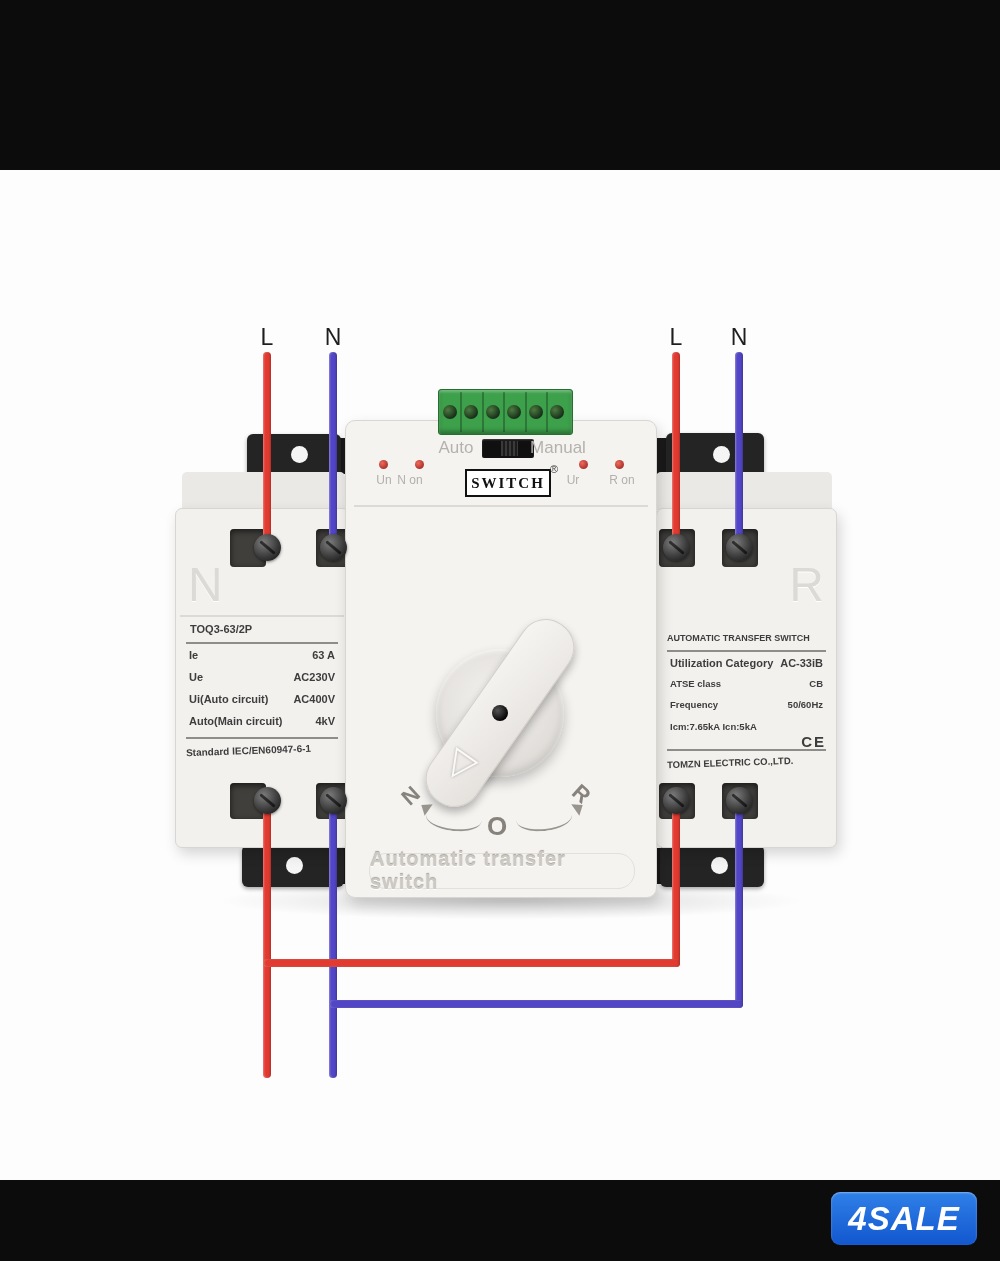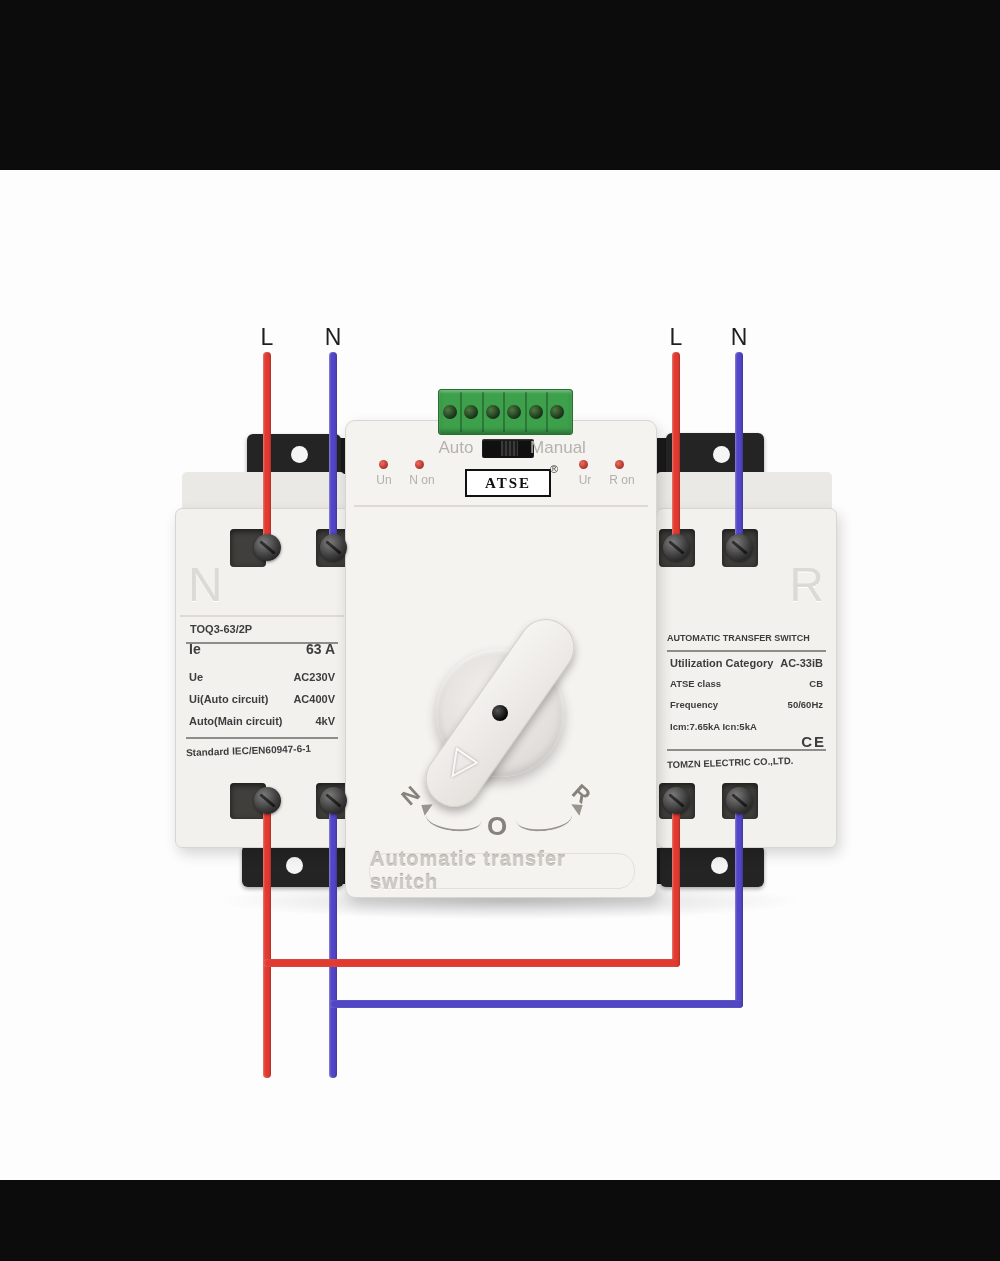--- a/index.html
+++ b/index.html
@@ -101,21 +101,21 @@
 
   <div class="module" style="left:175px;top:508px;width:172px;height:338px">
     <div class="recess" style="left:54px;top:20px;width:36px;height:38px"></div>
     <div class="recess" style="left:140px;top:20px;width:36px;height:38px"></div>
     <div class="recess" style="left:54px;top:274px;width:36px;height:36px"></div>
     <div class="recess" style="left:140px;top:274px;width:36px;height:36px"></div>
     <div class="big-letter" style="left:12px;top:48px">N</div>
     <div class="groove" style="top:106px"></div>
     <div class="mod-text" style="left:14px;top:114px;font-size:11px">TOQ3-63/2P</div>
     <div class="m-rule" style="top:133px"></div>
-    <div class="spec-row" style="top:132px;font-size:14px">
+    <div class="spec-row" style="top:140px;font-size:11px">
       <span>Ie</span>
       <span>63 A</span>
     </div>
     <div class="spec-row" style="top:162px;font-size:11px">
       <span>Ue</span>
       <span>AC230V</span>
     </div>
     <div class="spec-row" style="top:184px;font-size:11px">
       <span>Ui(Auto circuit)</span>
       <span>AC400V</span>
@@ -174,25 +174,25 @@
     <div class="mode-switch" style="left:136px;top:18px;width:52px;height:19px">
       <div class="mode-knob"></div>
     </div>
     <div class="mode-label" style="left:180px;top:17px;width:64px">Manual</div>
 
     <div class="led" style="left:33px;top:39px"></div>
     <div class="led" style="left:69px;top:39px"></div>
     <div class="led" style="left:233px;top:39px"></div>
     <div class="led" style="left:269px;top:39px"></div>
     <div class="ind-label" style="left:23px;top:52px;width:30px">Un</div>
-    <div class="ind-label" style="left:56px;top:52px;width:40px">N on</div>
-    <div class="ind-label" style="left:224px;top:52px;width:30px">Ur</div>
+    <div class="ind-label" style="left:44px;top:52px;width:40px">N on</div>
+    <div class="ind-label" style="left:212px;top:52px;width:30px">Ur</div>
     <div class="ind-label" style="left:256px;top:52px;width:40px">R on</div>
 
-    <div class="brand-box" style="left:119px;top:48px;width:82px;height:24px">ATSE</div>
+    <div class="brand-box" style="left:119px;top:48px;width:82px;height:24px">SWITCH</div>
     <div class="brand-reg" style="left:204px;top:42px">®</div>
     <div class="groove" style="top:84px;left:8px;right:8px"></div>
 
     <div class="knob" style="left:90px;top:228px"></div>
     <div class="handle" style="left:126px;top:184px"></div>
     <div class="handle-arrow" style="left:85px;top:322px"></div>
     <div class="knob-screw" style="left:146px;top:284px"></div>
 
     <div class="sel" style="left:50px;top:362px;font-size:22px;transform:rotate(-42deg)">N</div>
     <div class="sel" style="left:136px;top:390px;font-size:26px">O</div>
@@ -229,14 +229,15 @@
 
   <div class="ln" style="left:267px;top:324px">L</div>
   <div class="ln" style="left:333px;top:324px">N</div>
   <div class="ln" style="left:676px;top:324px">L</div>
   <div class="ln" style="left:739px;top:324px">N</div>
 
 
   <div class="letterbox" style="top:0;height:170px"></div>
   <div class="letterbox" style="top:1180px;height:81px"></div>
 
+  <div class="watermark" style="left:831px;top:1192px;width:146px;height:53px">4SALE</div>
 
 </div>
 
 </body></html>

